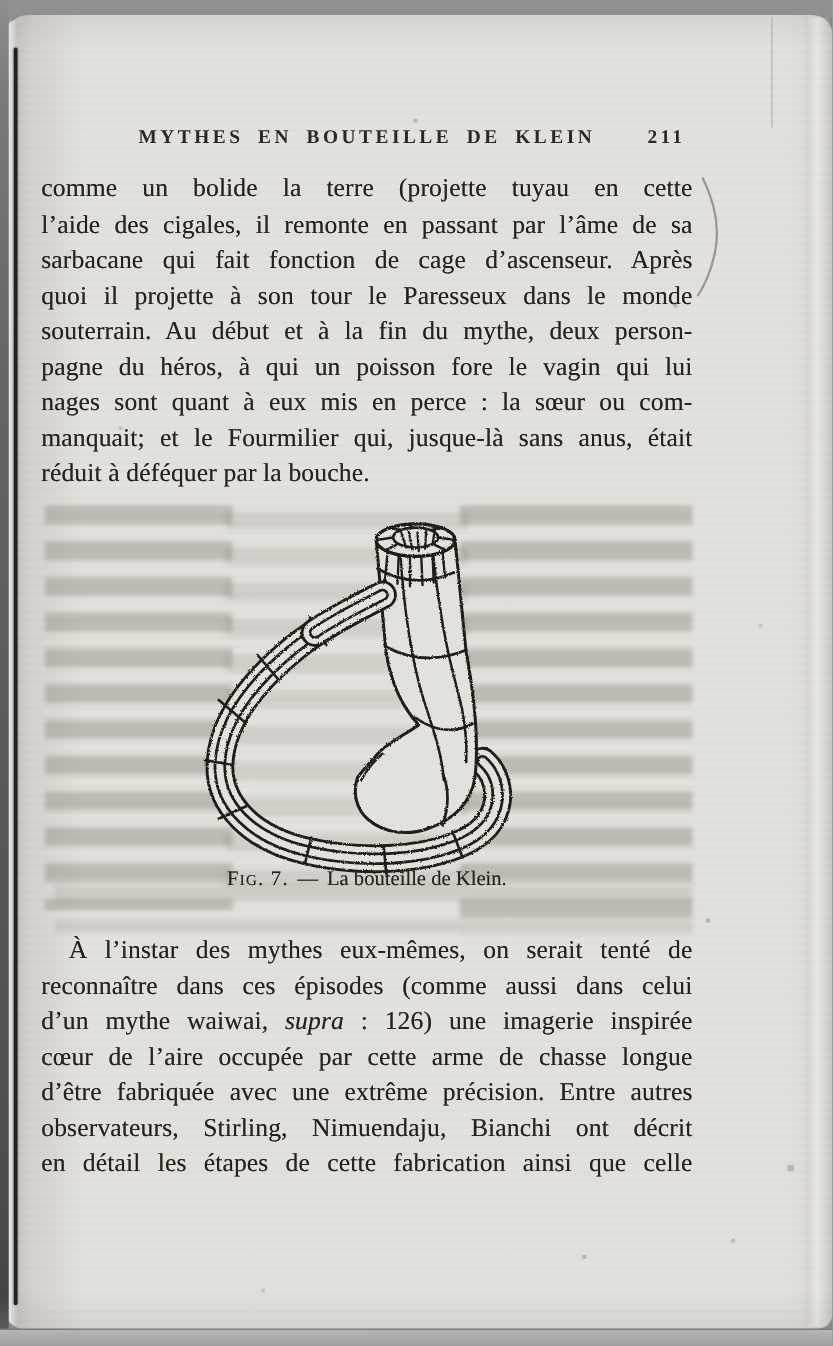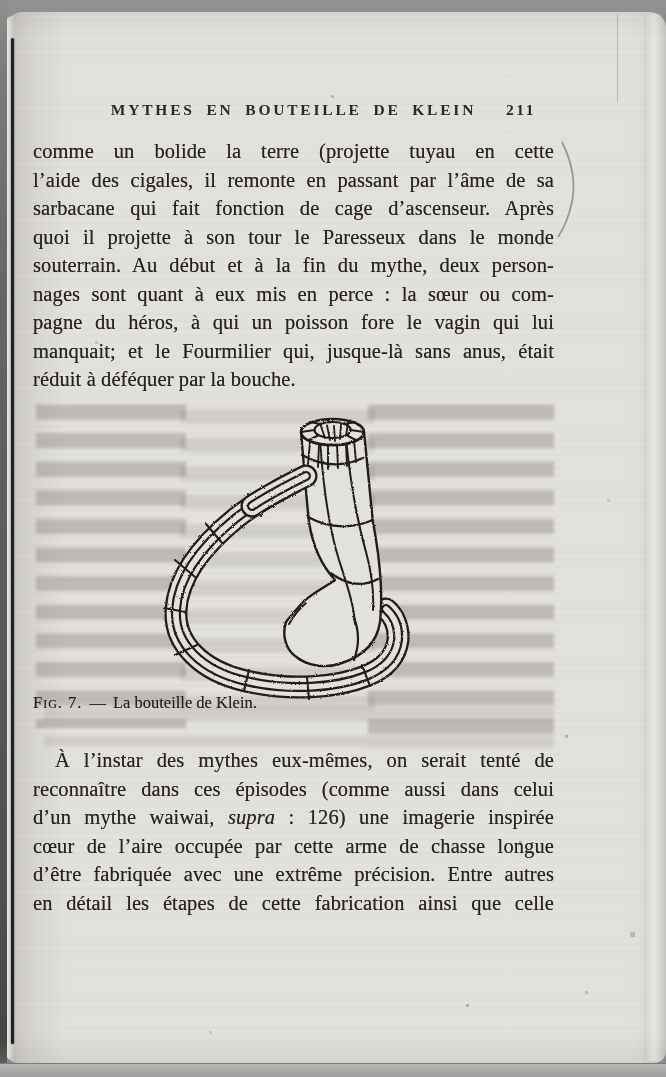--- a/index.html
+++ b/index.html
@@ -26,30 +26,30 @@
         background:linear-gradient(90deg,rgba(0,0,0,.04),rgba(255,255,255,.34) 45%,rgba(0,0,0,.07));}
   .crease{position:absolute;left:617px;top:14px;width:1px;height:88px;background:rgba(60,58,54,.25);z-index:3;}
   .bottom-strip{position:absolute;left:0;top:1063px;width:666px;height:14px;z-index:6;
         background:linear-gradient(180deg,#b7b6b4,#9e9d9b);border-top:1px solid rgba(55,55,55,.35);}
 
   
   .runhead{position:absolute;left:33px;top:101px;width:521px;height:24px;z-index:4;
         color:#2b2username7 22;}
   .runhead .title{position:absolute;left:0;right:0;text-align:center;
         font-size:15.5px;font-weight:700;letter-spacing:2.8px;word-spacing:5px;color:#2c2823;}
-  .runhead .folio{position:absolute;right:18px;top:0;font-size:15.5px;font-weight:700;
+  .runhead .folio{position:absolute;right:6px;top:0;font-size:15.5px;font-weight:700;
         letter-spacing:2.5px;color:#2c2823;text-align:center;}
   .para{position:absolute;left:33px;width:521px;z-index:4;color:#26221c;}
   .tline{font-size:20.5px;line-height:28.55px;height:28.55px;white-space:normal;
         text-align:justify;text-align-last:justify;letter-spacing:.1px;
         text-shadow:0 0 .5px rgba(38,34,28,.6);}
   .tline.short{text-align-last:left;}
   .tline.indent{text-indent:22px;}
   .it{font-style:italic;}
-  .caption{position:absolute;left:33px;top:693px;width:521px;z-index:4;text-align:left;
+  .caption{position:absolute;left:33px;top:693px;width:521px;z-index:4;text-align:center;
         font-size:16.5px;color:#26221c;text-shadow:0 0 .5px rgba(38,34,28,.55);}
   .caption .sc{font-variant:small-caps;letter-spacing:1px;}
   .caption .dash{margin:0 7px;}
 
   
   .ghost{position:absolute;z-index:2;filter:blur(1.7px);
         background:repeating-linear-gradient(180deg,rgba(0,0,0,0) 0 5px,rgba(124,119,110,.36) 8px 20px,rgba(0,0,0,0) 23px 28.6px);}
   .ghost.weak{background:repeating-linear-gradient(180deg,rgba(0,0,0,0) 0 6px,rgba(124,119,110,.17) 9px 20px,rgba(0,0,0,0) 23px 28.6px);}
   .figure-svg{position:absolute;left:158px;top:410px;z-index:3;}
   .margin-mark{position:absolute;left:556px;top:140px;z-index:3;}
@@ -82,22 +82,22 @@
     <span class="title">MYTHES EN BOUTEILLE DE KLEIN</span>
     <span class="folio">211</span>
   </div>
 
   <div class="para" style="top:137px;">
     <div class="tline">comme un bolide la terre (projette tuyau en cette</div>
     <div class="tline">l’aide des cigales, il remonte en passant par l’âme de sa</div>
     <div class="tline">sarbacane qui fait fonction de cage d’ascenseur. Après</div>
     <div class="tline">quoi il projette à son tour le Paresseux dans le monde</div>
     <div class="tline">souterrain. Au début et à la fin du mythe, deux person-</div>
+    <div class="tline">pagne du héros, à qui un poisson fore le vagin qui lui</div>
     <div class="tline">nages sont quant à eux mis en perce : la sœur ou com-</div>
-    <div class="tline">pagne du héros, à qui un poisson fore le vagin qui lui</div>
     <div class="tline">manquait; et le Fourmilier qui, jusque-là sans anus, était</div>
     <div class="tline short">réduit à déféquer par la bouche.</div>
   </div>
 
   <svg class="figure-svg" width="346" height="292" viewBox="0 0 346 292">
     <defs>
       <path id="loopc" d="M148,66 C124,78 98,92 78,108 C46,134 20,166 18,200 C16,234 44,261 88,271 C132,281 178,278 208,266 C228,258 238,246 240,230 C241,217 236,206 228,199"></path>
       <path id="loopf" d="M148,66 C132,74 112,84 94,96"></path>
       <filter id="rough" x="-8%" y="-8%" width="116%" height="116%">
         <feTurbulence type="fractalNoise" baseFrequency="0.9" numOctaves="2" result="n"></feTurbulence>
@@ -147,19 +147,20 @@
   </div>
 
   <div class="para" style="top:746px;">
     <div class="tline indent">À l’instar des mythes eux-mêmes, on serait tenté de</div>
     <div class="tline">reconnaître dans ces épisodes (comme aussi dans celui</div>
     <div class="tline">
       <span>d’un mythe waiwai, </span><span class="it">supra</span><span> : 126) une imagerie inspirée</span>
     </div>
     <div class="tline">cœur de l’aire occupée par cette arme de chasse longue</div>
     <div class="tline">d’être fabriquée avec une extrême précision. Entre autres</div>
+    <div class="tline">observateurs, Stirling, Nimuendaju, Bianchi ont décrit</div>
     <div class="tline">en détail les étapes de cette fabrication ainsi que celle</div>
   </div>
 
   <svg class="margin-mark" width="26" height="100" viewBox="0 0 26 100">
     <path d="M6,2 C16,22 20,42 16,62 C13,76 8,88 2,97" fill="none" stroke="#6b675f" stroke-width="1.8" opacity="0.6"></path>
   </svg>
 </div>
 
 </body></html>

